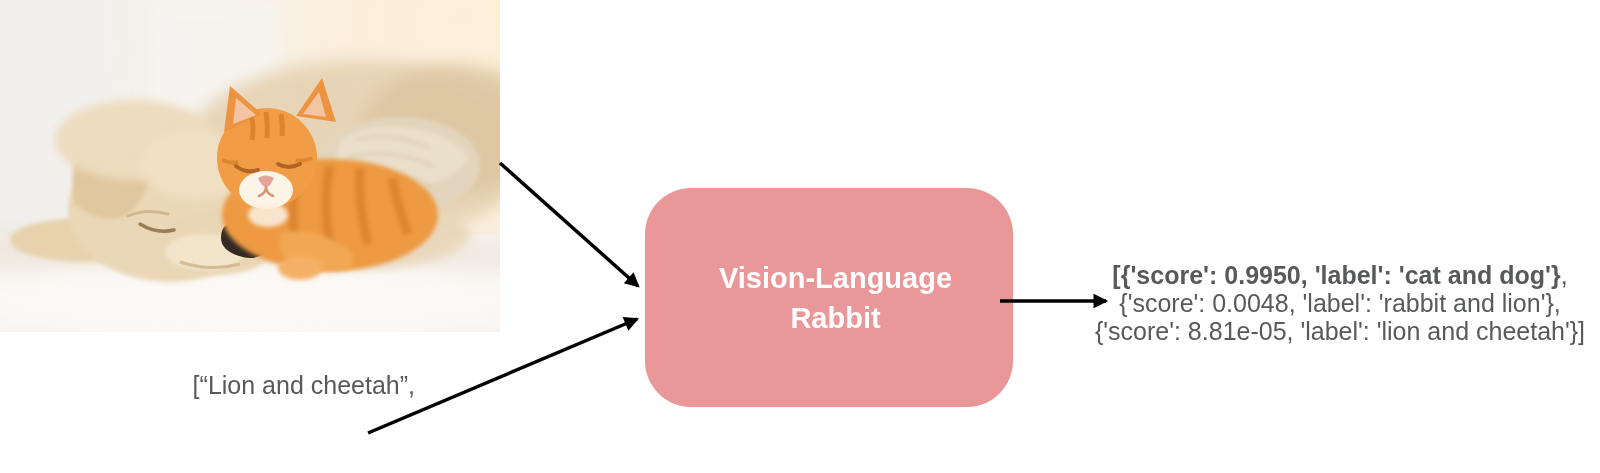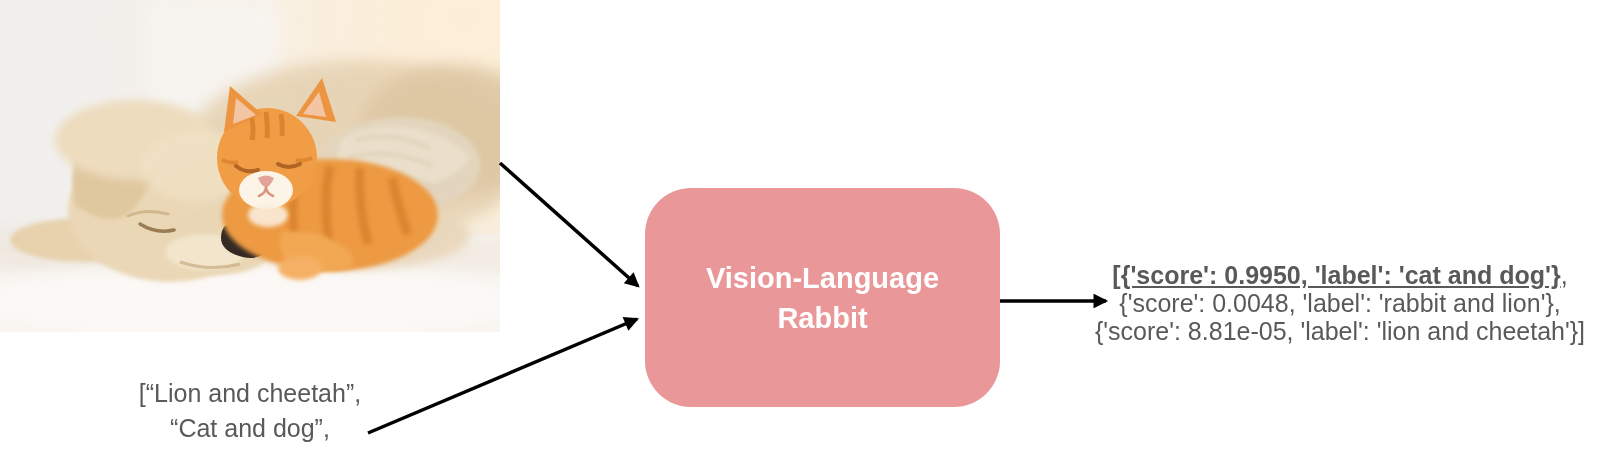--- a/index.html
+++ b/index.html
@@ -5,36 +5,35 @@
   html,body { margin:0; padding:0; background:#ffffff; }
   .canvas {
     position:relative; width:1600px; height:473px; background:#ffffff;
     font-family:"Liberation Sans", sans-serif; overflow:hidden;
   }
   .photo {
     position:absolute; left:0; top:0; width:500px; height:332px; overflow:hidden;
   }
   .input-text {
     position:absolute; left:85px; top:368px; width:330px;
-    text-align:center; font-size:25px; line-height:35px; color:#58595b;
+    text-align:right; font-size:25px; line-height:35px; color:#58595b;
     white-space:nowrap;
-    margin-top:8px;
   }
   .model-box {
     position:absolute; left:645px; top:188px; width:355px; height:219px;
     background:#e99798; border-radius:46px;
     display:flex; flex-direction:column; align-items:center; justify-content:center;
-    color:#ffffff; font-weight:bold; font-size:29px; line-height:40px; text-align:center;
+    color:#ffffff; font-weight:bold; font-size:29px; line-height:40px; text-align:center;padding-left:13px;
   }
   .output-text {
     position:absolute; left:1075px; top:261px; width:530px;
     text-align:center; font-size:25px; line-height:28px; color:#58595b;
     white-space:nowrap;
   }
-  .output-text .b { font-weight:bold;text-decoration:underline; }
+  .output-text .b { font-weight:bold; }
   .arrows {
     position:absolute; left:0; top:0; width:1600px; height:473px;
     pointer-events:none;
   }
 </style>
 </head>
 <body>
 
 <div class="canvas">
 
@@ -122,21 +121,20 @@
       <path d="M278,164 q10,6 22,0" stroke="#b26426" stroke-width="4" fill="none" stroke-linecap="round"></path>
       <ellipse cx="266" cy="190" rx="27" ry="19" fill="#fdf4e8"></ellipse>
       <path d="M258,178 q8,-5 16,0 q-4,9 -8,9 q-4,0 -8,-9z" fill="#e2a39a"></path>
       <path d="M266,187 q0,6 -7,9 M266,187 q0,6 7,9" stroke="#d89579" stroke-width="2.5" fill="none" stroke-linecap="round"></path>
       <ellipse cx="268" cy="215" rx="20" ry="12" fill="#fbeedd" opacity="0.9" filter="url(#b2)"></ellipse>
     </svg>
   </div>
 
   <div class="input-text">
     <div>[“Lion and cheetah”,</div>
-    <div>“Cat and dog”,</div>
   </div>
 
   <div class="model-box">
     <div>Vision-Language</div>
     <div>Rabbit</div>
   </div>
 
   <div class="output-text">
     <div><span class="b">[{'score': 0.9950, 'label': 'cat and dog'}</span><span>,</span></div>
     <div>{'score': 0.0048, 'label': 'rabbit and lion'},</div>

